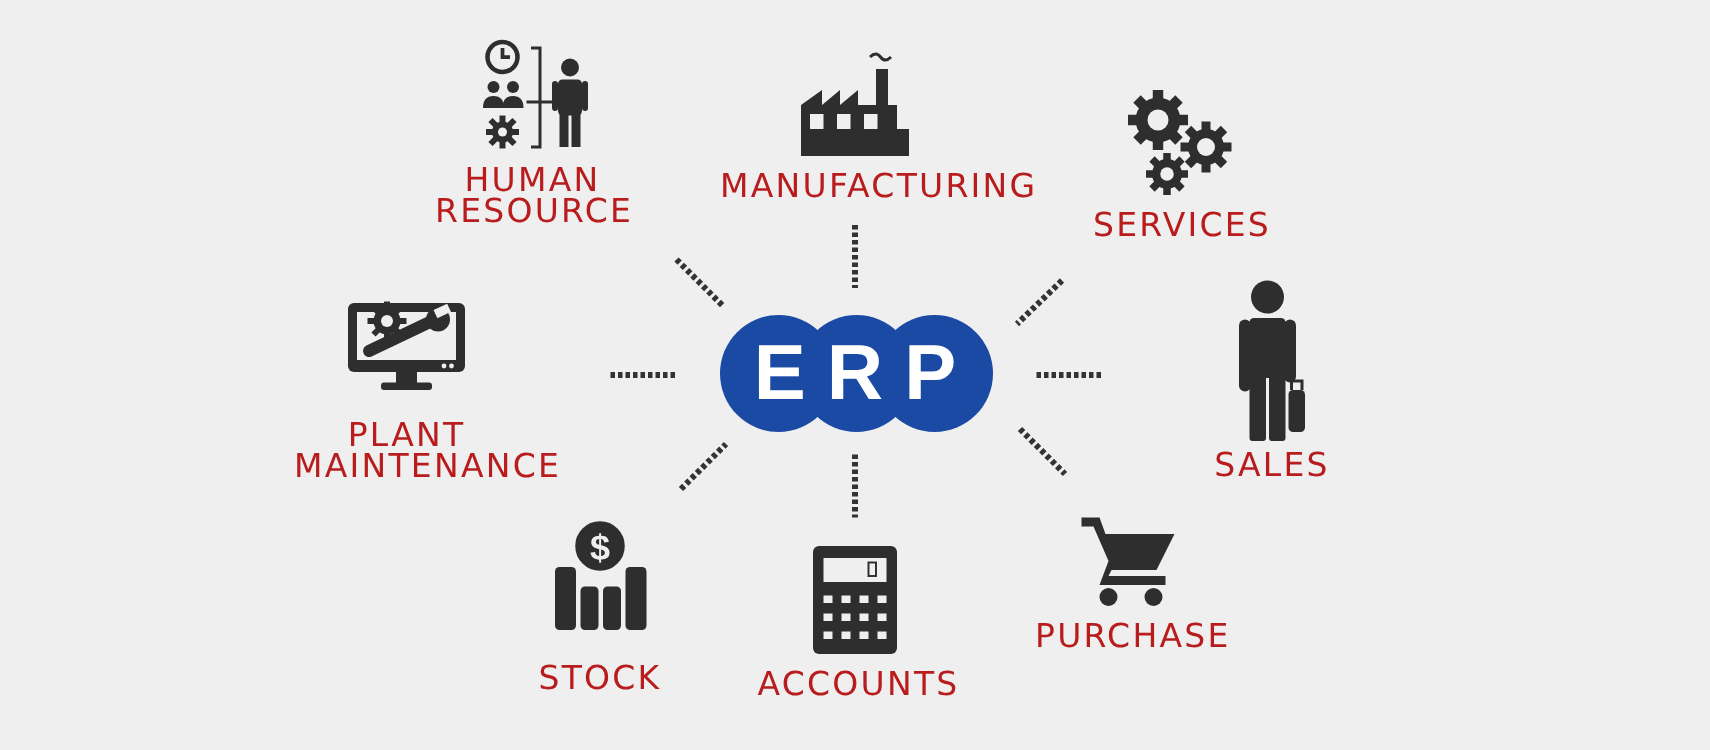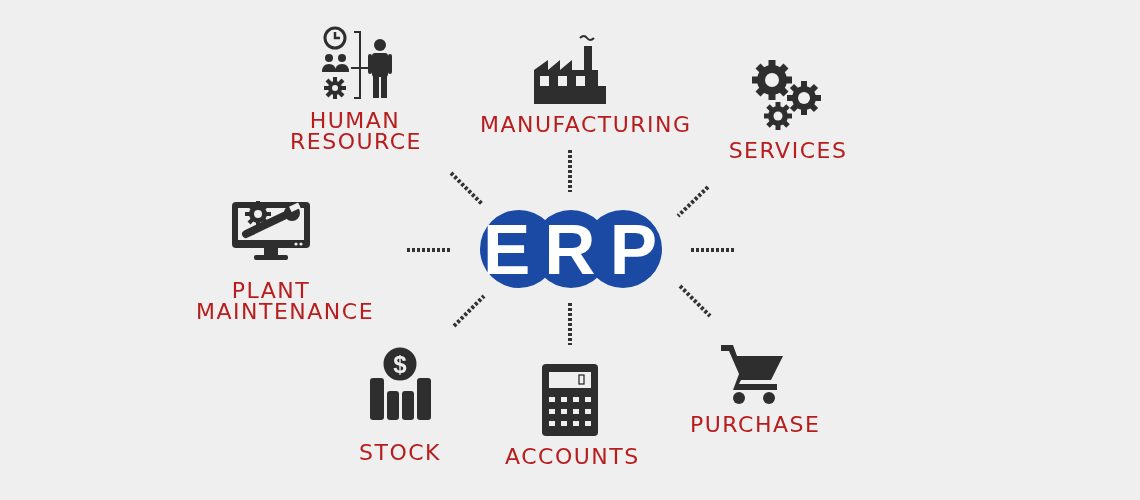--- a/index.html
+++ b/index.html
@@ -20,21 +20,21 @@
       white-space: nowrap;
     }
     .module svg { display: block; margin: 0 auto; }
     .connector { position: absolute; }
     .hub { position: absolute; left: 480px; top: 210px; width: 182px; height: 78px; }
     .hub svg { display: block; }
     .hub-text {
       position: absolute; left: 0; top: 0; width: 182px; height: 78px;
       display: flex; align-items: center; justify-content: center;
       color: #ffffff; font-family: "Liberation Sans", sans-serif;
-      font-weight: bold; font-size: 71px; letter-spacing: 14px; padding-left: 12px;
+      font-weight: bold; font-size: 52px; letter-spacing: 14px; padding-left: 12px;
       box-sizing: border-box;
     }
   </style>
 </head>
 <body>
 
 <div class="stage">
 
   <svg class="connector" width="1140" height="500" style="left:0;top:0;">
     <g stroke="#333" stroke-width="4" stroke-dasharray="3,2" fill="none">
@@ -159,20 +159,35 @@
         </g>
         <path d="M16 38 L58 18" stroke="#2e2e2e" stroke-width="8" stroke-linecap="round"></path>
         <circle cx="62" cy="17" r="8"></circle>
         <rect x="62" y="10" width="10" height="6" fill="#efefef" transform="rotate(-25 62 17)"></rect>
       </g>
     </svg>
     <div class="label" style="margin-top:18px;">PLANT</div>
     <div class="label">MAINTENANCE</div>
   </div>
 
+  <div class="module" style="left:800px; top:186px; width:96px;">
+    <svg width="50" height="110" viewBox="0 0 50 110">
+      <g fill="#2e2e2e">
+        <circle cx="22" cy="12" r="11"></circle>
+        <rect x="10" y="26" width="24" height="40" rx="3"></rect>
+        <rect x="3" y="27" width="8" height="48" rx="4"></rect>
+        <rect x="33" y="27" width="8" height="42" rx="4"></rect>
+        <rect x="10" y="62" width="11" height="46" rx="2"></rect>
+        <rect x="23" y="62" width="11" height="46" rx="2"></rect>
+        <rect x="36" y="74" width="11" height="28" rx="3"></rect>
+        <path d="M38 74 V68 H45 V74" stroke="#2e2e2e" stroke-width="2" fill="none"></path>
+      </g>
+    </svg>
+    <div class="label" style="margin-top:4px;">SALES</div>
+  </div>
 
   <div class="module" style="left:350px; top:344px; width:100px;">
     <svg width="80" height="78" viewBox="0 0 80 78">
       <g fill="#2e2e2e">
         <rect x="10" y="34" width="14" height="42" rx="3"></rect>
         <rect x="27" y="47" width="12" height="29" rx="3"></rect>
         <rect x="42" y="47" width="12" height="29" rx="3"></rect>
         <rect x="57" y="34" width="14" height="42" rx="3"></rect>
         <circle cx="40" cy="20" r="18" stroke="#efefef" stroke-width="3"></circle>
       </g>

